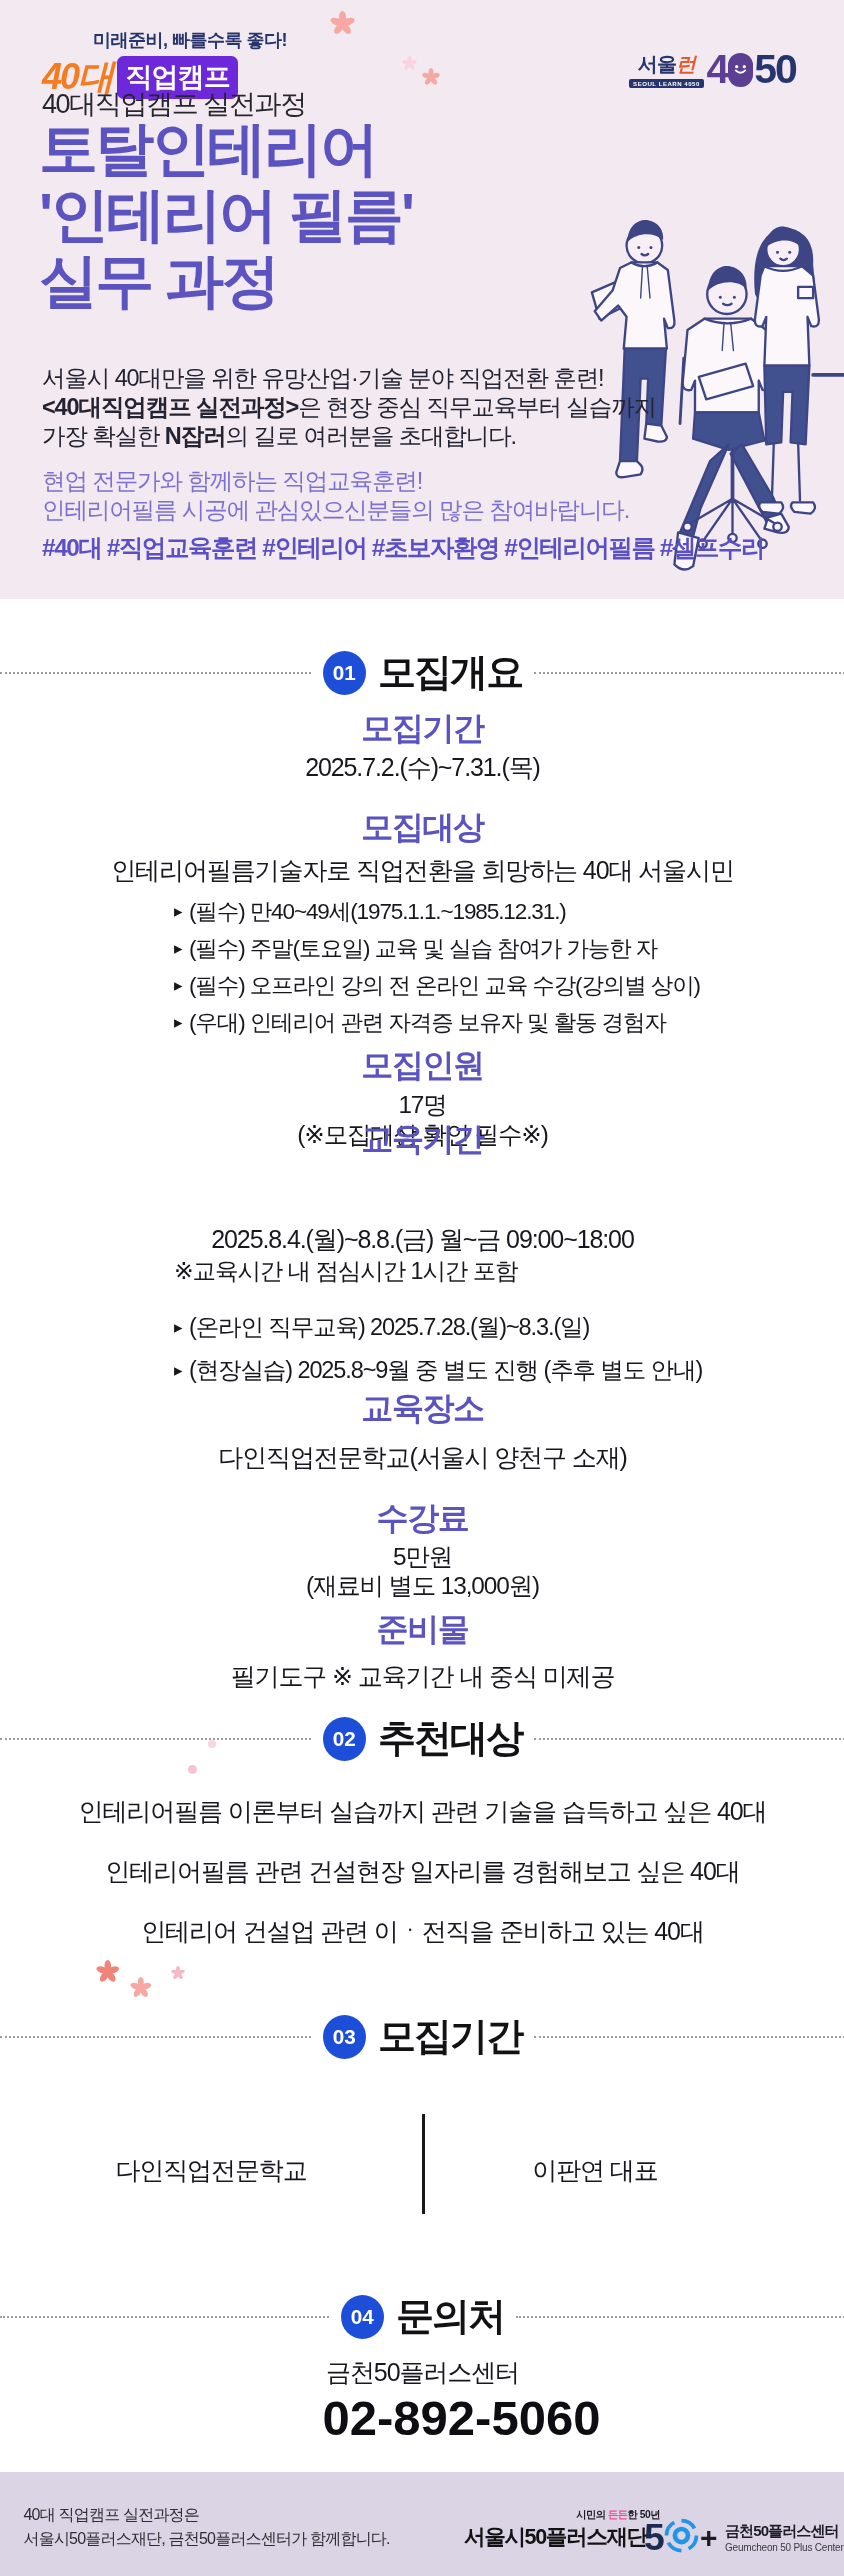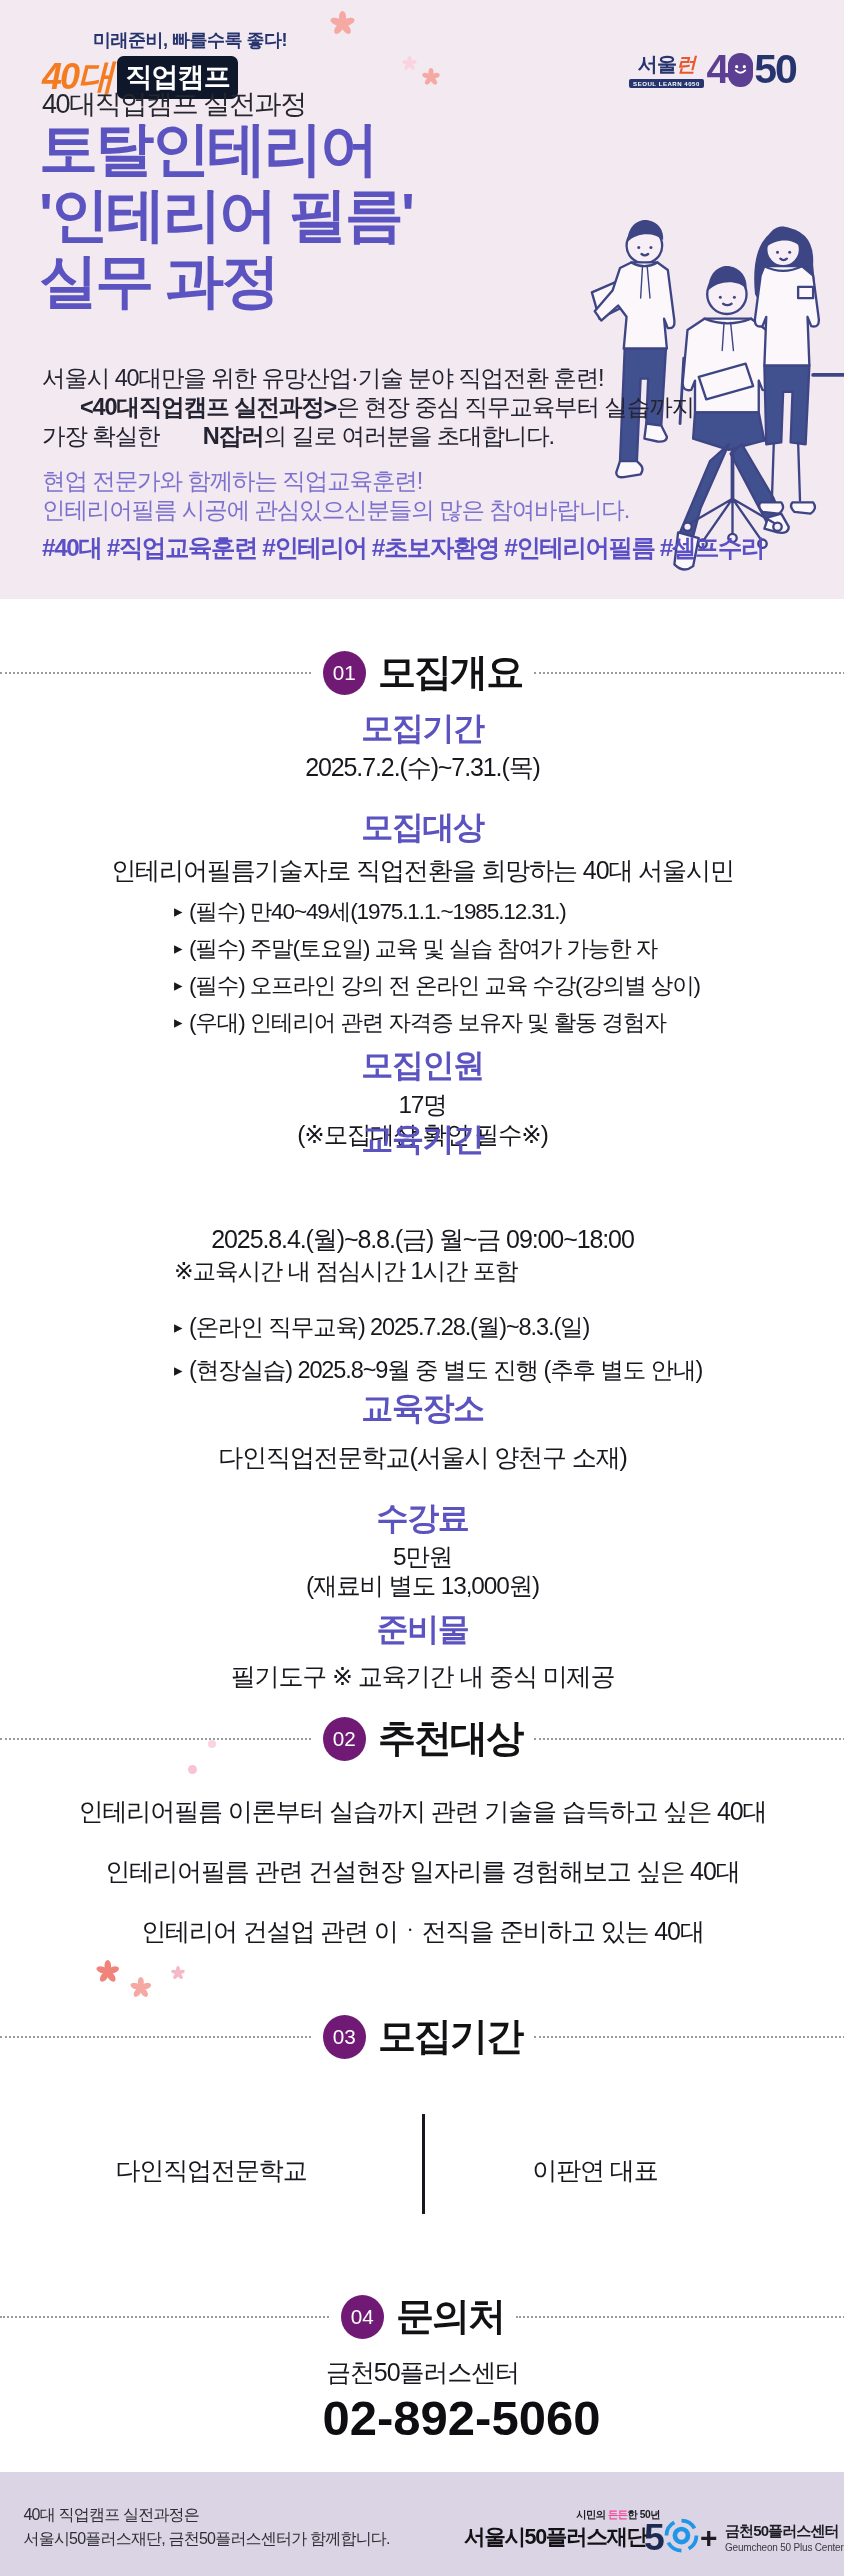--- a/index.html
+++ b/index.html
@@ -7,42 +7,42 @@
   .poster{position:relative;width:845px;height:2576px;background:#ffffff;overflow:hidden;margin:0 auto;}
   .abs{position:absolute;}
   .ctr{left:0;width:845px;text-align:center;}
 
   
   .hero{position:absolute;left:0;top:0;width:845px;height:599px;background:#F3E9F1;}
   .hero-logo{position:absolute;left:42px;top:28px;}
   .tagline{color:#27356F;font-weight:bold;font-size:18px;letter-spacing:-0.5px;margin-left:51px;}
   .brand-row{display:flex;align-items:center;margin-top:0.9px;}
   .brand-40{color:#F47B20;font-size:36px;font-weight:900;font-style:italic;letter-spacing:-1.9px;}
-  .brand-camp{background:#0f172a;color:#fff;font-size:27px;font-weight:900;padding:2.8px 8.4px 3.8px;border-radius:6.6px;margin-left:4.7px;letter-spacing:-0.9px;}
+  .brand-camp{background:#6d28d9;color:#fff;font-size:27px;font-weight:900;padding:2.8px 8.4px 3.8px;border-radius:6.6px;margin-left:4.7px;letter-spacing:-0.9px;}
   .seoul-learn{position:absolute;right:49px;top:49px;display:flex;align-items:center;}
   .sl-col{display:flex;flex-direction:column;align-items:center;margin-right:2.8px;}
   .sl-word{font-size:20px;font-weight:900;color:#27356F;letter-spacing:-0.9px;}
   .sl-word .run{color:#E8582B;font-style:italic;}
   .sl-bar{background:#27356F;color:#fff;font-size:6.1px;font-weight:bold;padding:0.9px 3.8px;border-radius:1.9px;margin-top:0.9px;letter-spacing:0.5px;}
   .sl-num{font-size:41px;font-weight:900;letter-spacing:-1.9px;line-height:1;display:flex;align-items:center;}
   .sl-4{color:#5C3E92;}
   .sl-0blob{display:inline-flex;width:25px;height:34px;background:#5C3E92;border-radius:12.2px;align-items:center;justify-content:center;margin:0 0.9px;}
   .sl-50{color:#27356F;}
   .eyebrow{top:86px;left:42px;font-size:27px;color:#26262E;letter-spacing:-1.4px;}
   .hero-title{top:116px;left:39px;font-size:59px;line-height:66px;font-weight:900;color:#5B53C0;letter-spacing:-2.8px;}
   .hero-intro{top:364px;left:42px;font-size:23.5px;line-height:29px;color:#232331;letter-spacing:-1.1px;}
-  .hero-intro b{font-weight:900;margin-left:38px;}
+  .hero-intro b{font-weight:900;}
   .hero-highlight{top:467px;left:42px;font-size:23.5px;line-height:29px;color:#7C71CE;letter-spacing:-1.1px;}
   .hero-tags{top:532px;left:42px;font-size:24.4px;font-weight:800;color:#5A4FC5;letter-spacing:-1.4px;}
   .people{position:absolute;left:590px;top:208px;width:255px;height:377px;}
 
   
   .sec-head{position:absolute;left:0;width:845px;display:flex;align-items:center;gap:12.2px;}
   .dotline{flex:1;border-top:2.8px dotted #9A9AA0;height:0;}
-  .sec-badge{width:43px;height:44px;border-radius:50%;background:#701a75;color:#fff;display:flex;align-items:center;justify-content:center;font-size:20.7px;font-weight:400;flex:none;}
+  .sec-badge{width:43px;height:44px;border-radius:50%;background:#1d4ed8;color:#fff;display:flex;align-items:center;justify-content:center;font-size:20.7px;font-weight:700;flex:none;}
   .sec-title{font-size:38px;font-weight:900;color:#121215;letter-spacing:-1.9px;flex:none;}
   .plabel{color:#5B53C0;font-weight:800;font-size:32px;letter-spacing:-1.4px;}
   .val{font-size:25px;color:#17171D;letter-spacing:-1.1px;}
   .val-sm{font-size:24.4px;color:#17171D;letter-spacing:-1.1px;}
   .blist{left:174px;font-size:22.5px;color:#17171D;letter-spacing:-1.1px;line-height:35px;text-align:left;}
   .blist2{left:174px;font-size:23.5px;color:#17171D;letter-spacing:-1.1px;line-height:41px;text-align:left;}
   .bmark{font-size:17px;margin-right:7.5px;position:relative;top:-1.9px;}
   .note-left{left:174px;font-size:23.5px;color:#17171D;letter-spacing:-1.1px;text-align:left;}
   .divider-v{position:absolute;width:2.8px;background:#17171D;}
   .phone{font-size:49px;font-weight:900;color:#0E0E12;letter-spacing:0;margin-left:39px;}

